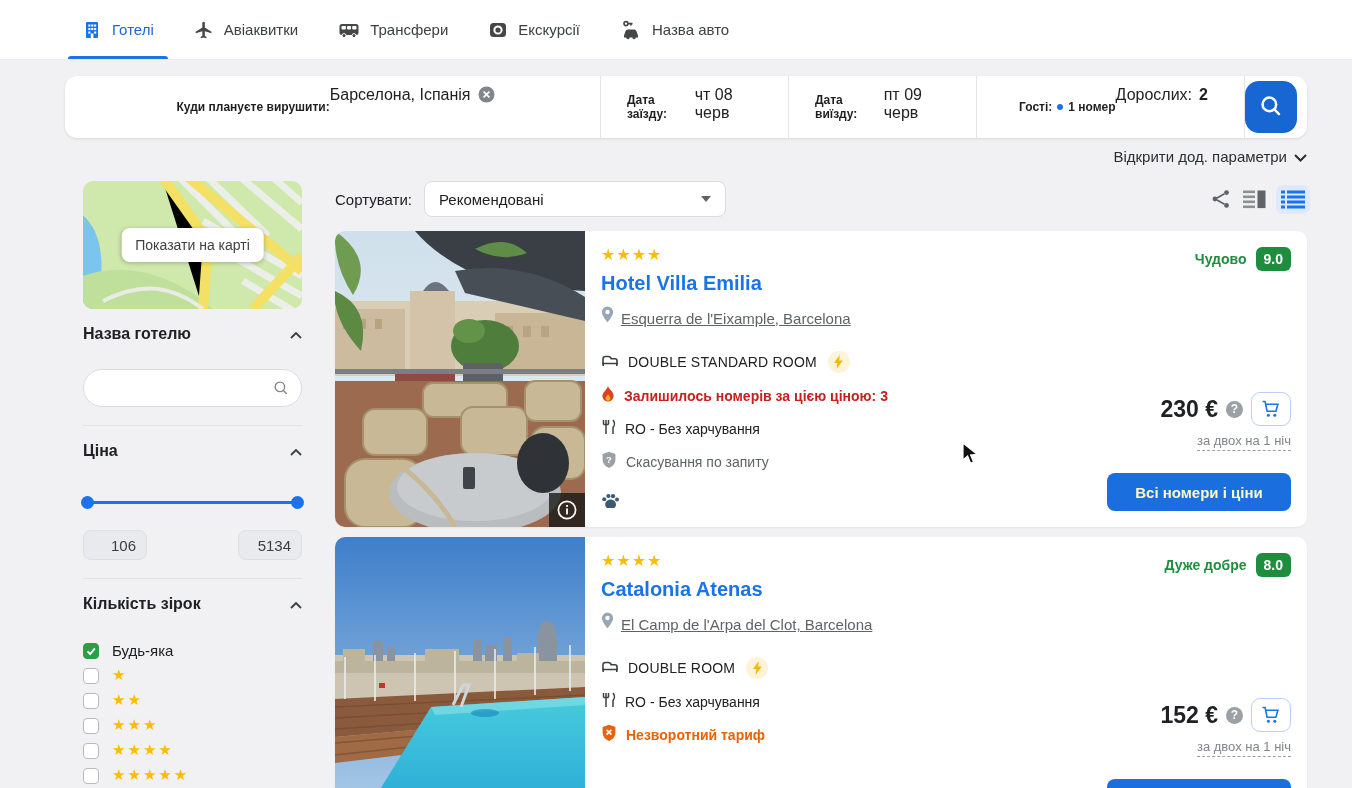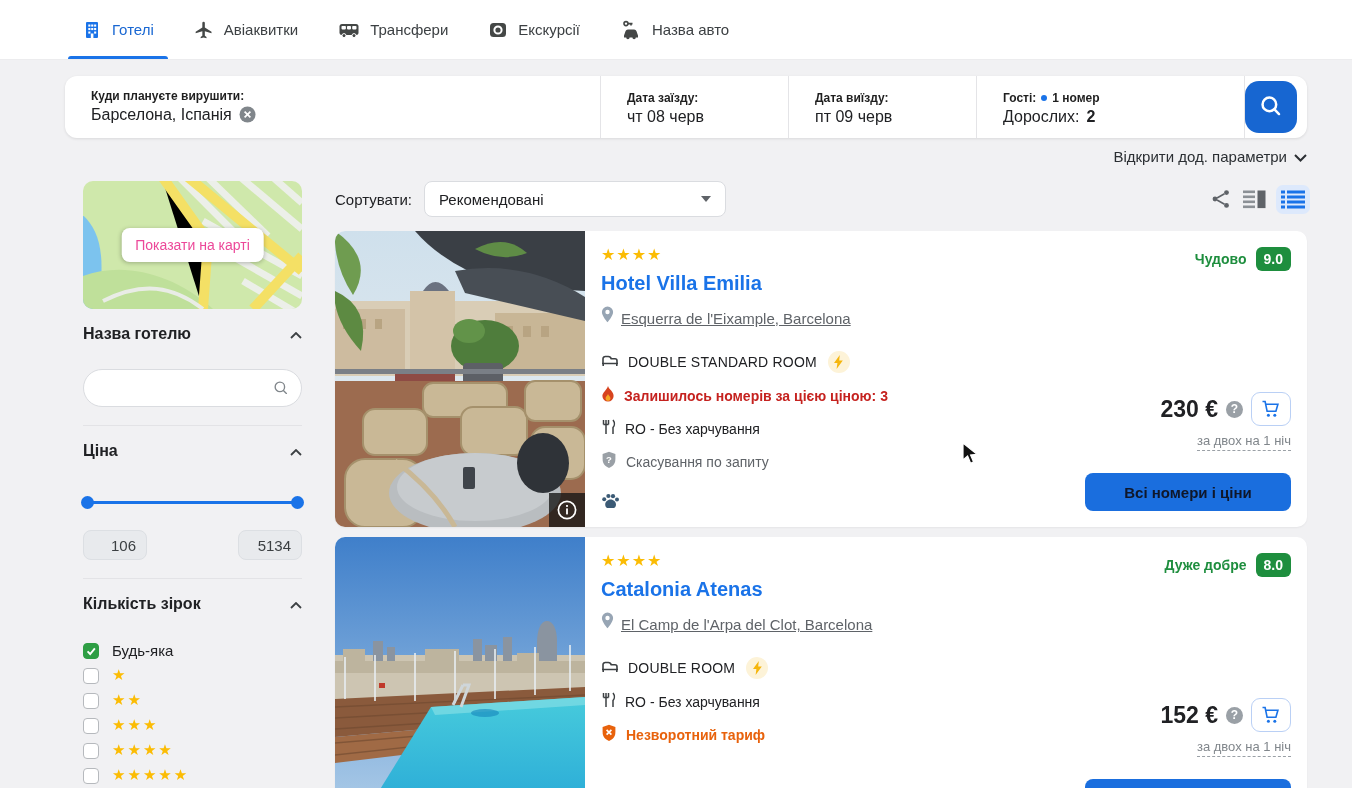--- a/index.html
+++ b/index.html
@@ -13,21 +13,21 @@
             padding-left:82px; gap:40px; border-bottom:1px solid #ececee; }
   .tab { display:flex; align-items:center; gap:10px; height:100%; position:relative;
          font-size:15px; font-weight:500; color:#3c4043; cursor:pointer; }
   .tab.active { color:#1967d2; }
   .tab.active::after { content:""; position:absolute; left:-14px; right:-14px; bottom:0;
          height:3px; background:#1a73e8; border-radius:3px 3px 0 0; }
   .tab svg { display:block; }
   
   .search-wrap { margin:16px 45px 0 65px; background:#fff; border-radius:12px;
       box-shadow:0 1px 3px rgba(0,0,0,.10); display:flex; align-items:stretch; height:62px; }
-  .s-sec { padding:10px 20px 8px 26px; display:flex; flex-direction:column; justify-content:center; }
+  .s-sec { padding:10px 20px 8px 26px; display:flex; flex-direction:row; justify-content:center; }
   .s-sec + .s-sec { border-left:1px solid #e4e4e7; }
   .s-label { font-size:12px; font-weight:bold; color:#1f1f1f; margin-bottom:3px; display:flex; align-items:center; gap:5px;}
   .s-value { font-size:16px; color:#202124; display:flex; align-items:flex-start; gap:7px; }
   .sec-dest { flex:1 1 auto; }
   .sec-date { width:188px; }
   .sec-guests { width:268px; }
   .dot { width:6px; height:6px; border-radius:50%; background:#1a73e8; display:inline-block; }
   .sec-btn { display:flex; align-items:center; padding:0 10px 0 0; border:none; }
   .search-btn { width:52px; height:52px; border:none; border-radius:14px; background:#1766d1;
       display:flex; align-items:center; justify-content:center; cursor:pointer; }
@@ -35,21 +35,21 @@
   .params-row { margin:10px 45px 0 0; text-align:right; font-size:15px; color:#2b2f33; }
   .params-link { display:inline-flex; align-items:center; gap:7px; cursor:pointer; }
   
   .content { display:flex; padding:16px 45px 0 83px; gap:33px; }
   .sidebar { width:219px; flex:0 0 219px; }
   .results { flex:1; min-width:0; }
   
   .map-card { position:relative; height:128px; border-radius:10px; overflow:hidden; cursor:pointer; }
   .map-btn { position:absolute; left:50%; top:50%; transform:translate(-50%,-50%);
       background:#fff; border:none; border-radius:8px; padding:9px 14px; font-size:14px;
-      color:#ec4899; box-shadow:0 1px 4px rgba(0,0,0,.25); white-space:nowrap; cursor:pointer;
+      color:#404040; box-shadow:0 1px 4px rgba(0,0,0,.25); white-space:nowrap; cursor:pointer;
       font-family:inherit; }
   .f-head { display:flex; align-items:center; justify-content:space-between;
       font-size:16px; font-weight:bold; color:#202124; }
   .hotelname-head { margin-top:16px;text-align:right; }
   .name-input-wrap { margin-top:26px; position:relative; }
   .name-input { width:100%; height:38px; border:1px solid #dadce0; border-radius:20px;
       background:#fff; padding:0 36px 0 14px; font-size:14px; font-family:inherit; }
   .name-input-wrap svg { position:absolute; right:12px; top:10px; }
   .f-divider { border:none; border-top:1px solid #e3e3e6; margin-top:18px; }
   .price-head { margin-top:16px; }
@@ -110,22 +110,22 @@
       padding:4px 8px; border-radius:6px; }
   .grow { flex:1; }
   .price-row { display:flex; align-items:center; gap:8px; }
   .price { font-size:23px; font-weight:bold; color:#202124; }
   .qmark { width:17px; height:17px; border-radius:50%; background:#9aa0a6; color:#fff;
       font-size:12px; font-weight:bold; display:flex; align-items:center; justify-content:center; cursor:pointer; }
   .cart-btn { width:40px; height:34px; border:1.5px solid #bad0f5; background:#fff; border-radius:9px;
       display:flex; align-items:center; justify-content:center; cursor:pointer; }
   .p-note { margin-top:7px; font-size:13px; color:#80868b; border-bottom:1px dashed #9aa0a6;
       padding-bottom:2px; cursor:help; }
-  .cta { margin-top:22px; background:#1a6ede; color:#0f172a; border:none; border-radius:8px;
-      width:206px; height:38px; font-size:15px; font-weight:bold; cursor:pointer; font-family:inherit; }
+  .cta { margin-top:22px; background:#1a6ede; color:#fef9c3; border:none; border-radius:8px;
+      width:184px; height:38px; font-size:15px; font-weight:bold; cursor:pointer; font-family:inherit; }
   
   .cursor { position:absolute; left:962px; top:442px; z-index:99; pointer-events:none; }
 </style>
 </head>
 <body>
 
 <header class="topnav">
   <div class="tab active">
     <span>
       <svg width="20" height="20" viewBox="0 0 20 20">

